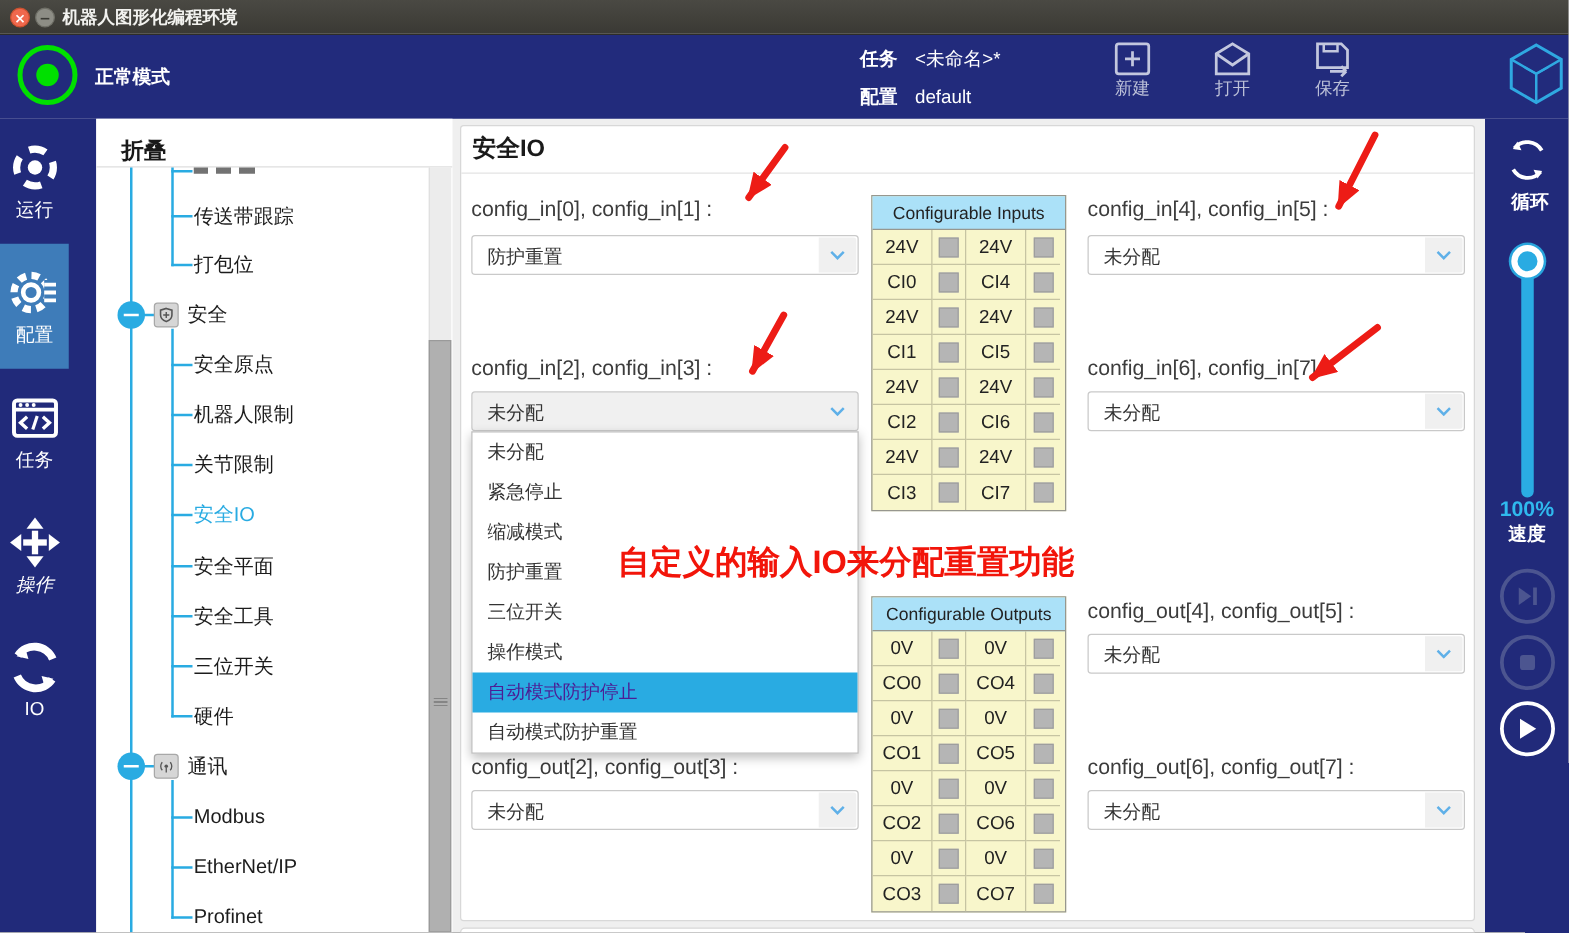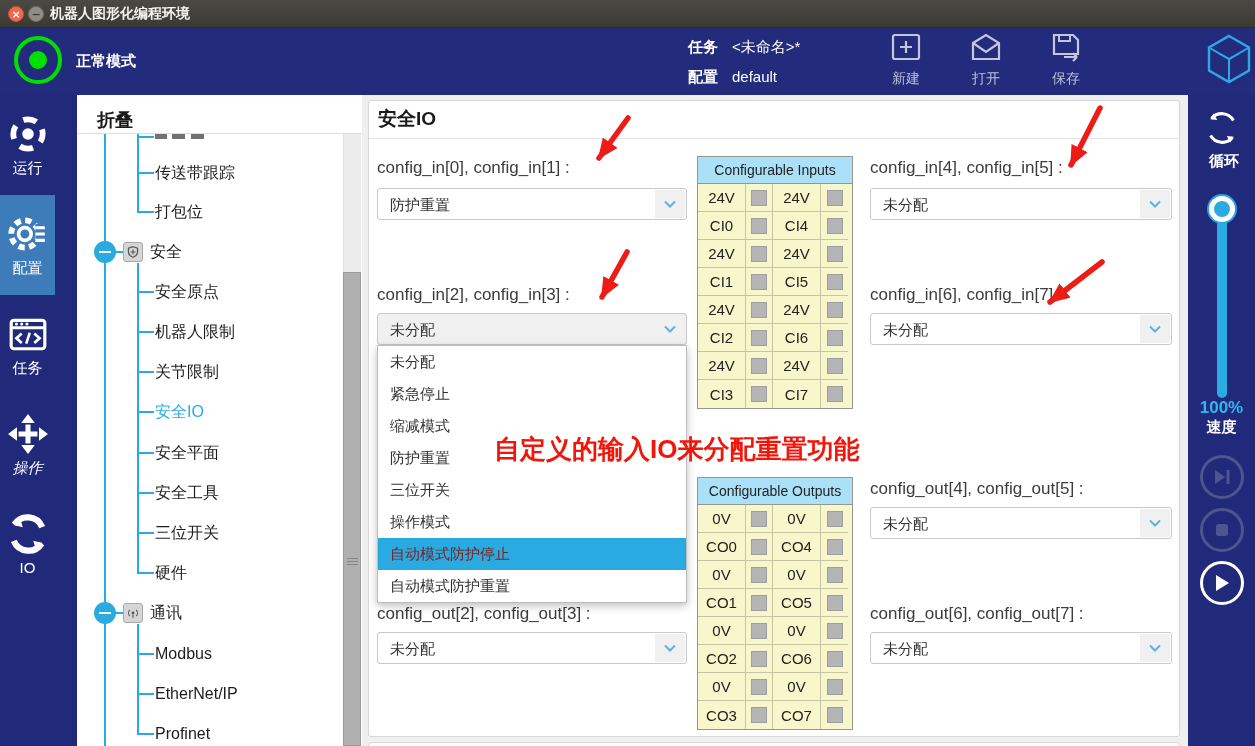--- a/index.html
+++ b/index.html
@@ -19,21 +19,21 @@
   
   .topbar{position:absolute;left:0;top:28px;width:1255px;height:67px;background:#222b7c;}
   .status-ring{position:absolute;left:14px;top:8px;width:40px;height:40px;border-radius:50%;
     border:4px solid #00e000;display:flex;align-items:center;justify-content:center;}
   .status-dot{width:18px;height:18px;border-radius:50%;background:#00e000;}
   .status-text{position:absolute;left:76px;top:24px;color:#fff;font-size:15px;font-weight:bold;}
   .meta-row{position:absolute;left:688px;color:#fff;font-size:15px;white-space:nowrap;}
   .meta-label{font-weight:bold;margin-right:14px;}
   .top-action{position:absolute;top:4px;width:66px;height:58px;text-align:center;cursor:pointer;}
   .top-action svg{display:block;margin:0 auto;}
-  .top-action .alabel{display:block;margin-top:8px;color:#bcc0d8;font-size:14px;}
+  .top-action .alabel{display:block;margin-top:0;color:#bcc0d8;font-size:14px;}
   .logo{position:absolute;left:1206px;top:5px;}
 
   
   .leftnav{position:absolute;left:0;top:95px;width:77px;height:651px;background:#212a7a;}
   .nav-item{position:absolute;left:0;width:55px;height:100px;text-align:center;cursor:pointer;}
   .nav-item.active{background:#3e7cb9;}
   .nav-item svg{display:block;margin:18px auto 4px auto;}
   .nav-label{color:#fff;font-size:15px;}
 
   
@@ -65,21 +65,21 @@
   .flabel{position:absolute;font-size:17px;color:#3c3c3c;white-space:nowrap;}
   .sel{position:absolute;height:32px;background:#fff;border:1px solid #c9c9c9;border-radius:3px;
     box-sizing:border-box;cursor:pointer;}
   .sel.open{background:#f0f0f0;}
   .sel-text{position:absolute;left:12px;top:7px;font-size:15px;color:#333;}
   .sel-btn{position:absolute;right:1px;top:1px;bottom:1px;width:30px;background:#f0f0f0;
     border-radius:0 2px 2px 0;display:flex;align-items:center;justify-content:center;}
   .dlist{position:absolute;left:377px;top:345px;width:310px;background:#fff;border:1px solid #bdbdbd;
     box-sizing:border-box;box-shadow:0 3px 8px rgba(0,0,0,.25);z-index:20;}
   .ditem{height:32px;line-height:32px;padding-left:12px;font-size:15px;color:#333;cursor:pointer;}
-  .ditem.hl{background:#29abe2;color:#7f1d1d;}
+  .ditem.hl{background:#29abe2;color:#4c1d95;}
   .annotation{position:absolute;left:494px;top:432px;font-size:26px;font-weight:bold;color:#f2150a;
     white-space:nowrap;z-index:25;}
 
   .io-table{position:absolute;width:154px;border:1px solid #97978f;background:#f8f6cb;box-sizing:content-box;}
   .io-head{height:26px;line-height:26px;background:#abe1f8;border-bottom:1px solid #97978f;
     text-align:center;font-size:14px;color:#222;}
   .io-grid{display:grid;grid-template-columns:48px 27px 48px 27px;grid-auto-rows:28px;}
   .io-cell{border-right:1px solid #c6c4a2;border-bottom:1px solid #c6c4a2;display:flex;
     align-items:center;justify-content:center;font-size:15px;color:#222;box-sizing:border-box;}
   .io-grid .io-cell:nth-child(4n){border-right:none;}

